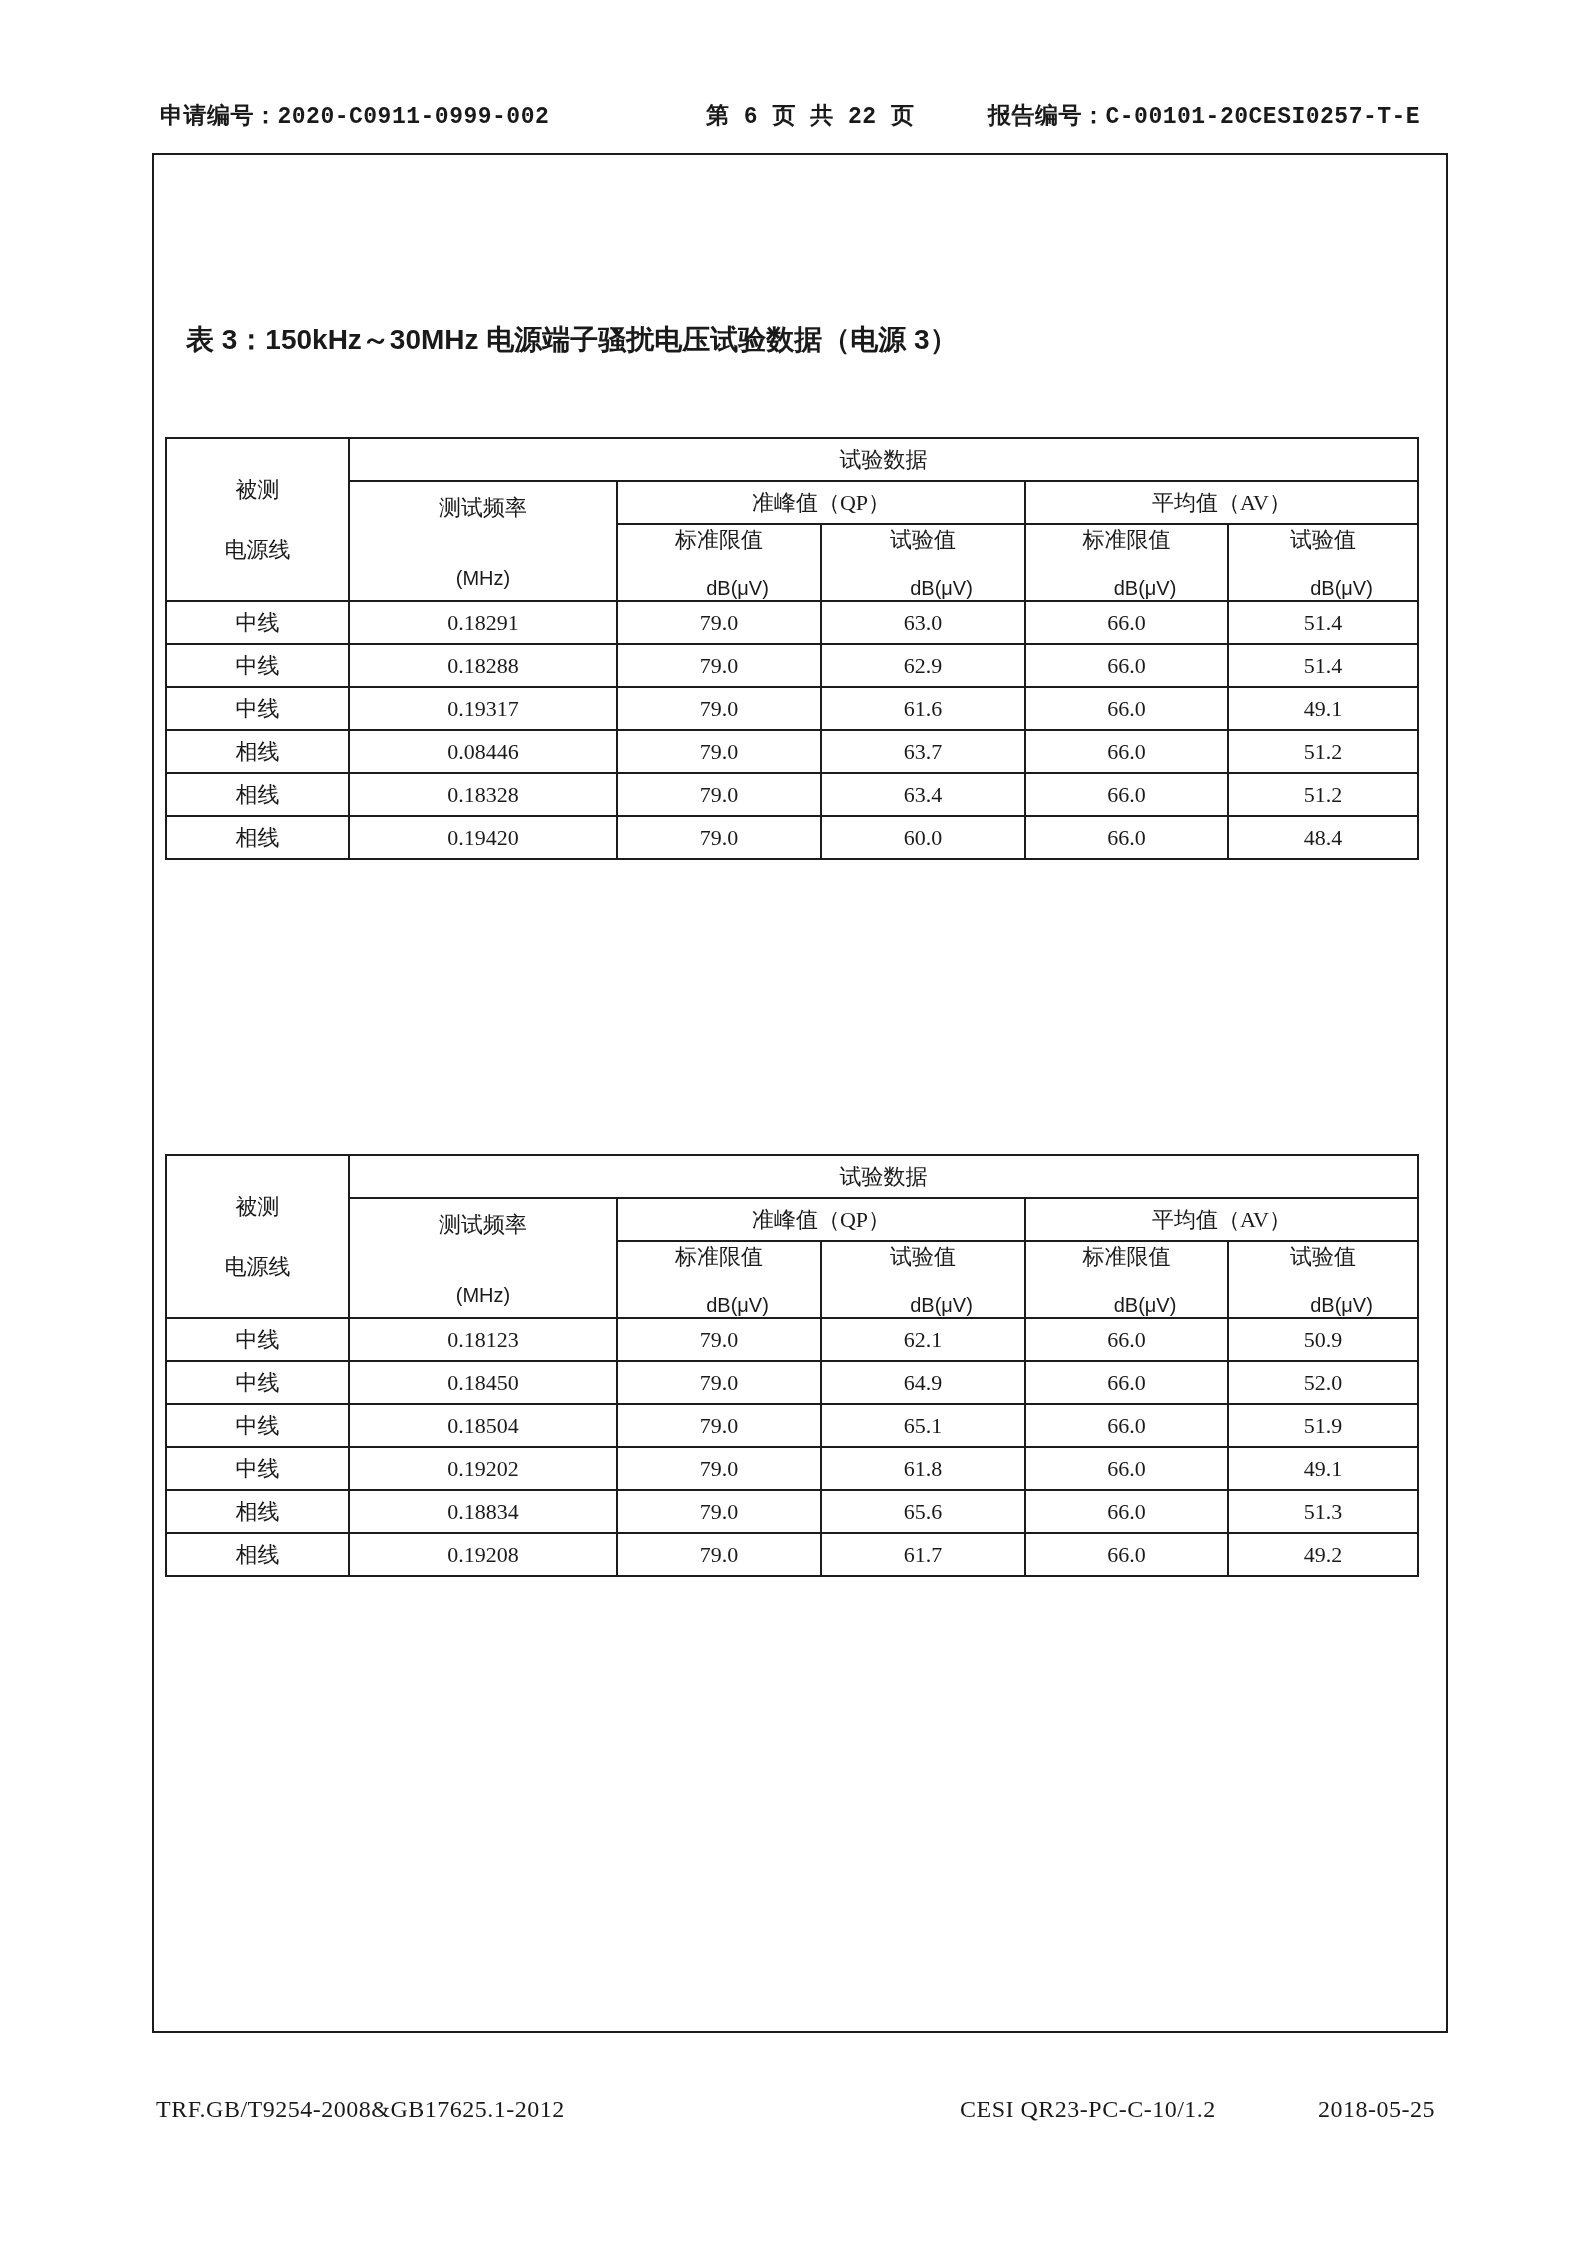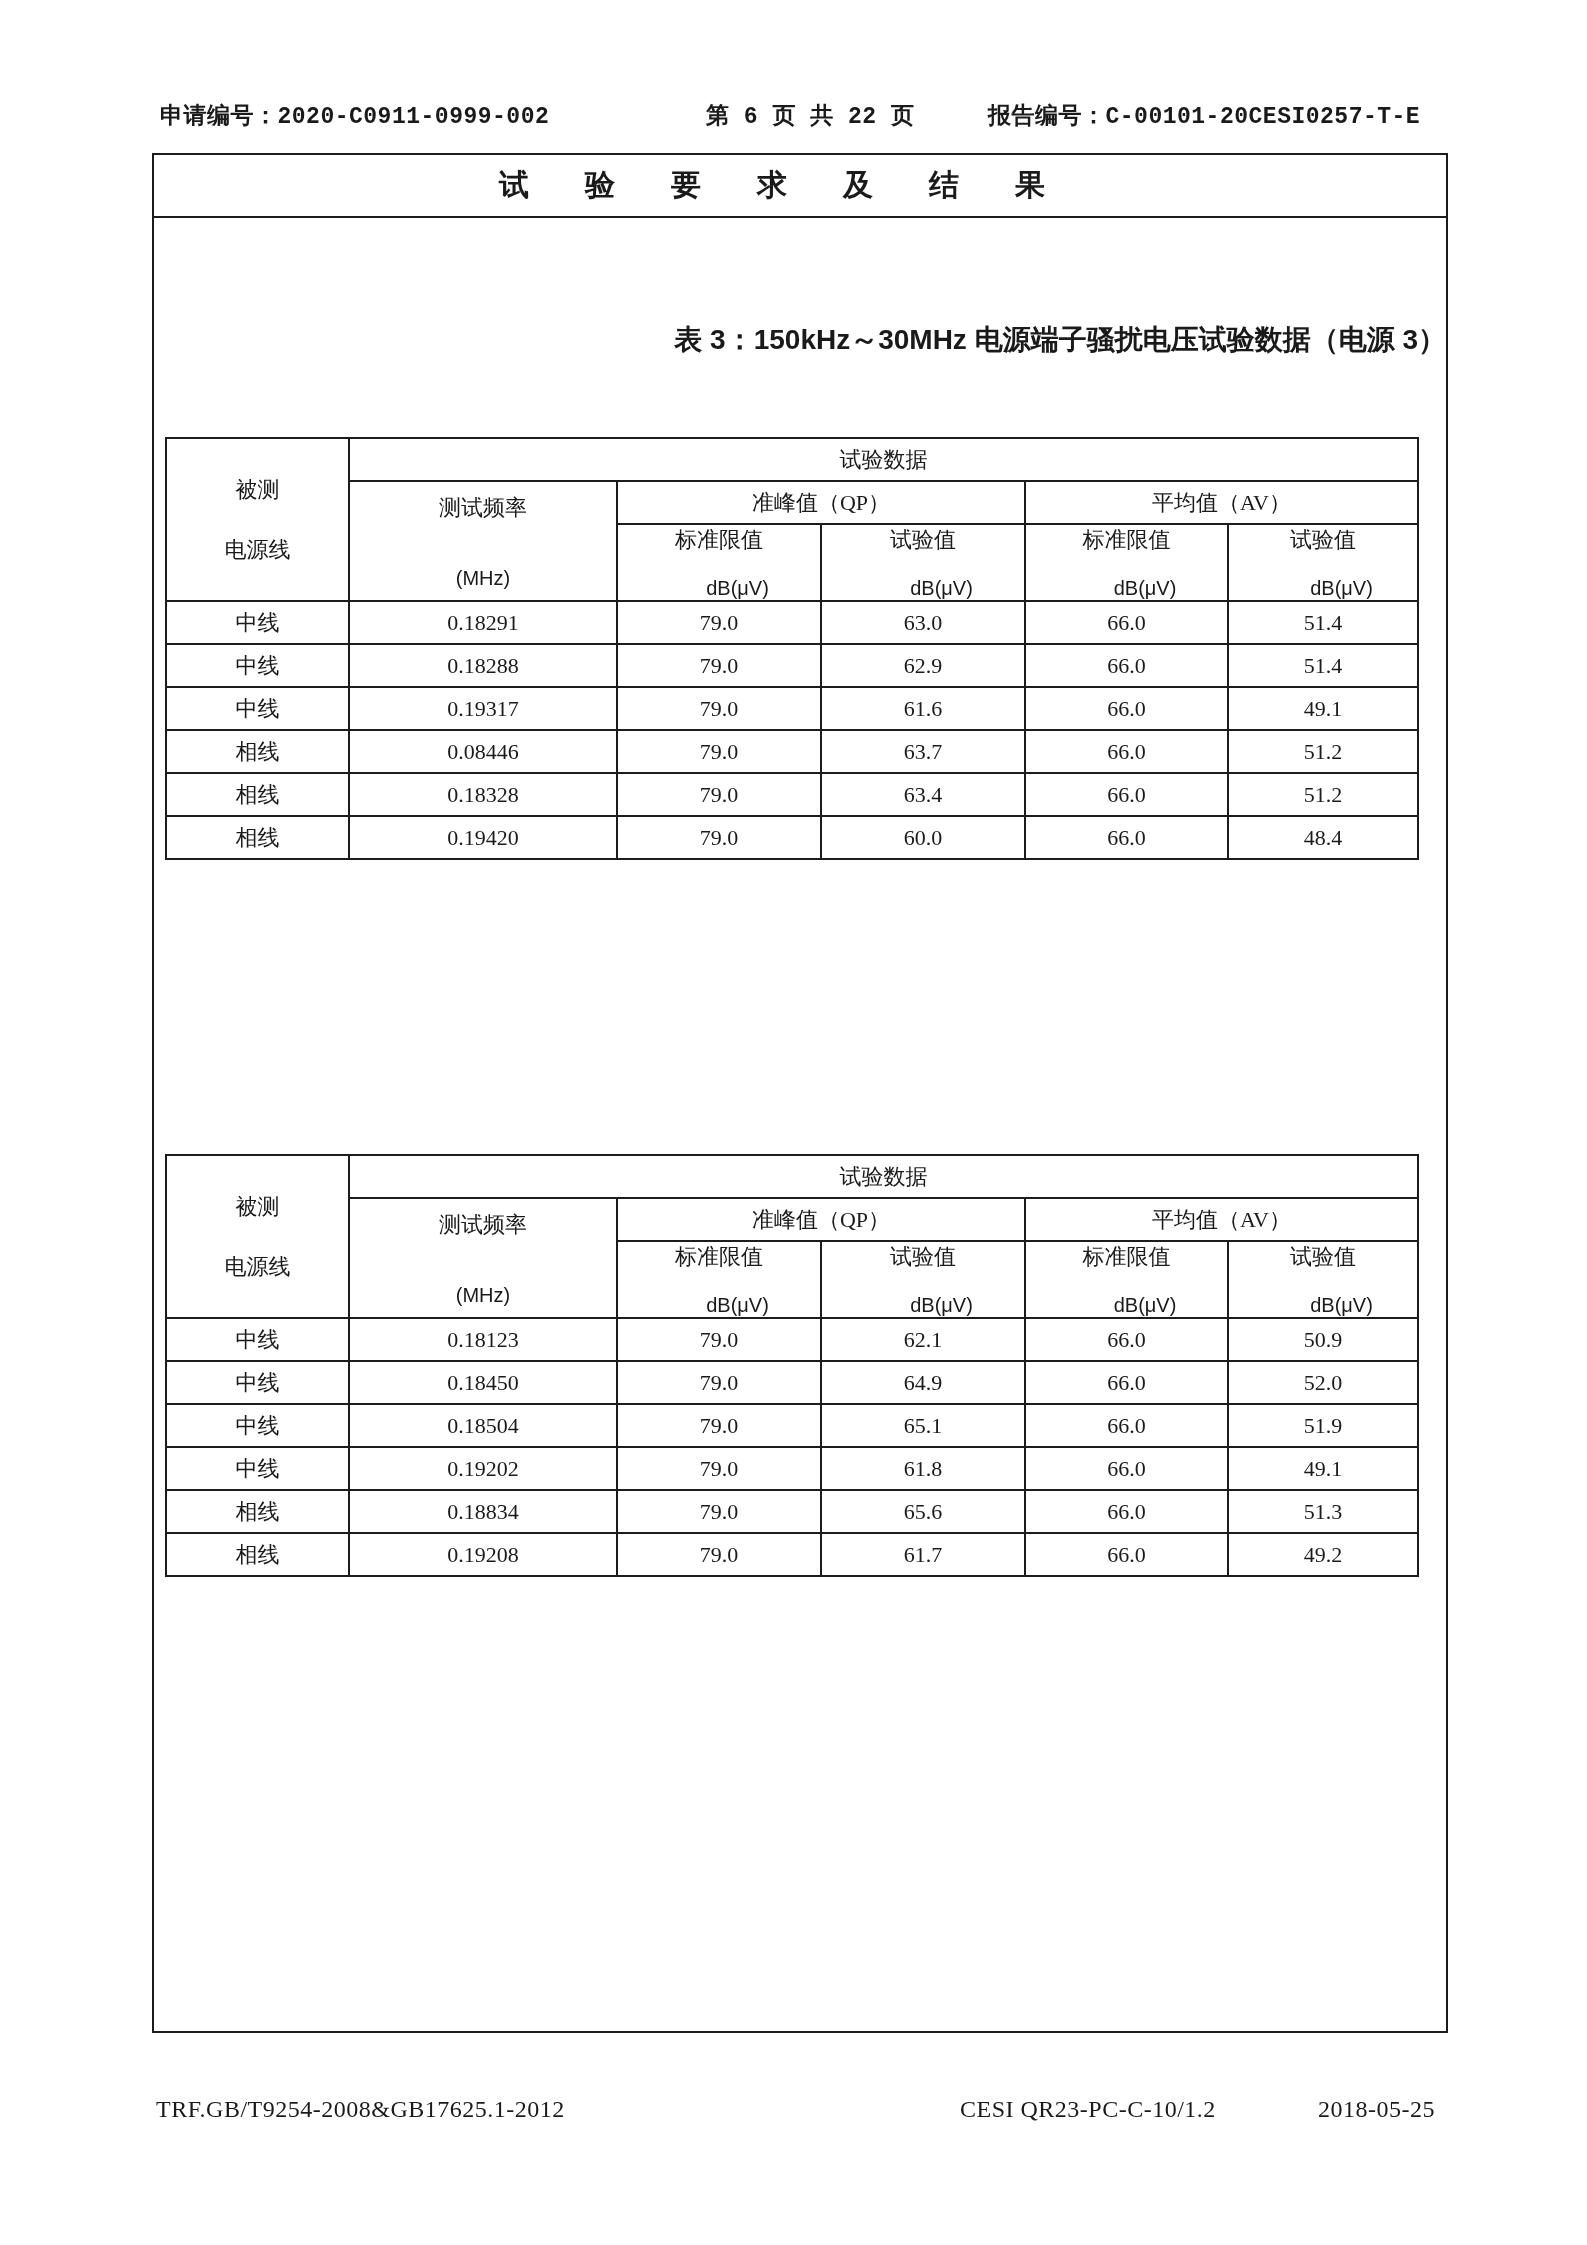--- a/index.html
+++ b/index.html
@@ -41,23 +41,24 @@
   .result-line { position:absolute; left:16px; top:66px; white-space:nowrap; }
   .result-label {
     font-size:30px; font-weight:900; margin-right:10px;
     font-family:"Liberation Sans","DejaVu Sans",sans-serif;
   }
   .result-text { font-size:22px; }
 
   
   .tbl-title {
     position:absolute; left:0; width:100%;
-    text-align:right; font-size:28px; font-weight:bold;
+    text-align:left; font-size:28px; font-weight:bold;
     font-family:"Liberation Sans","DejaVu Sans",sans-serif;
     white-space:nowrap;
+    padding-left:32px;
   }
   .tbl-title-1 { top:166px; }
   .tbl-title-2 { top:868px; }
 
   
   .data-table {
     position:absolute; left:11px; width:1252px;
     border-collapse:collapse; table-layout:fixed;
   }
   .table-1 { top:282px; }
@@ -91,21 +92,20 @@
 <body>
 
 <div class="page">
 
   <span class="hdr hdr-app">申请编号：2020-C0911-0999-002</span>
   <span class="hdr hdr-page">第 6 页 共 22 页</span>
   <span class="hdr hdr-report">报告编号：C-00101-20CESI0257-T-E</span>
 
   <div class="main-box">
 
-    <div class="box-title">试验要求及结果</div>
 
 
     <div class="tbl-title tbl-title-1">表 3：150kHz～30MHz 电源端子骚扰电压试验数据（电源 3）</div>
 
     <table class="data-table table-1">
       <colgroup>
         <col style="width:183px">
           <col style="width:268px">
           <col style="width:204px">
         <col style="width:204px">

